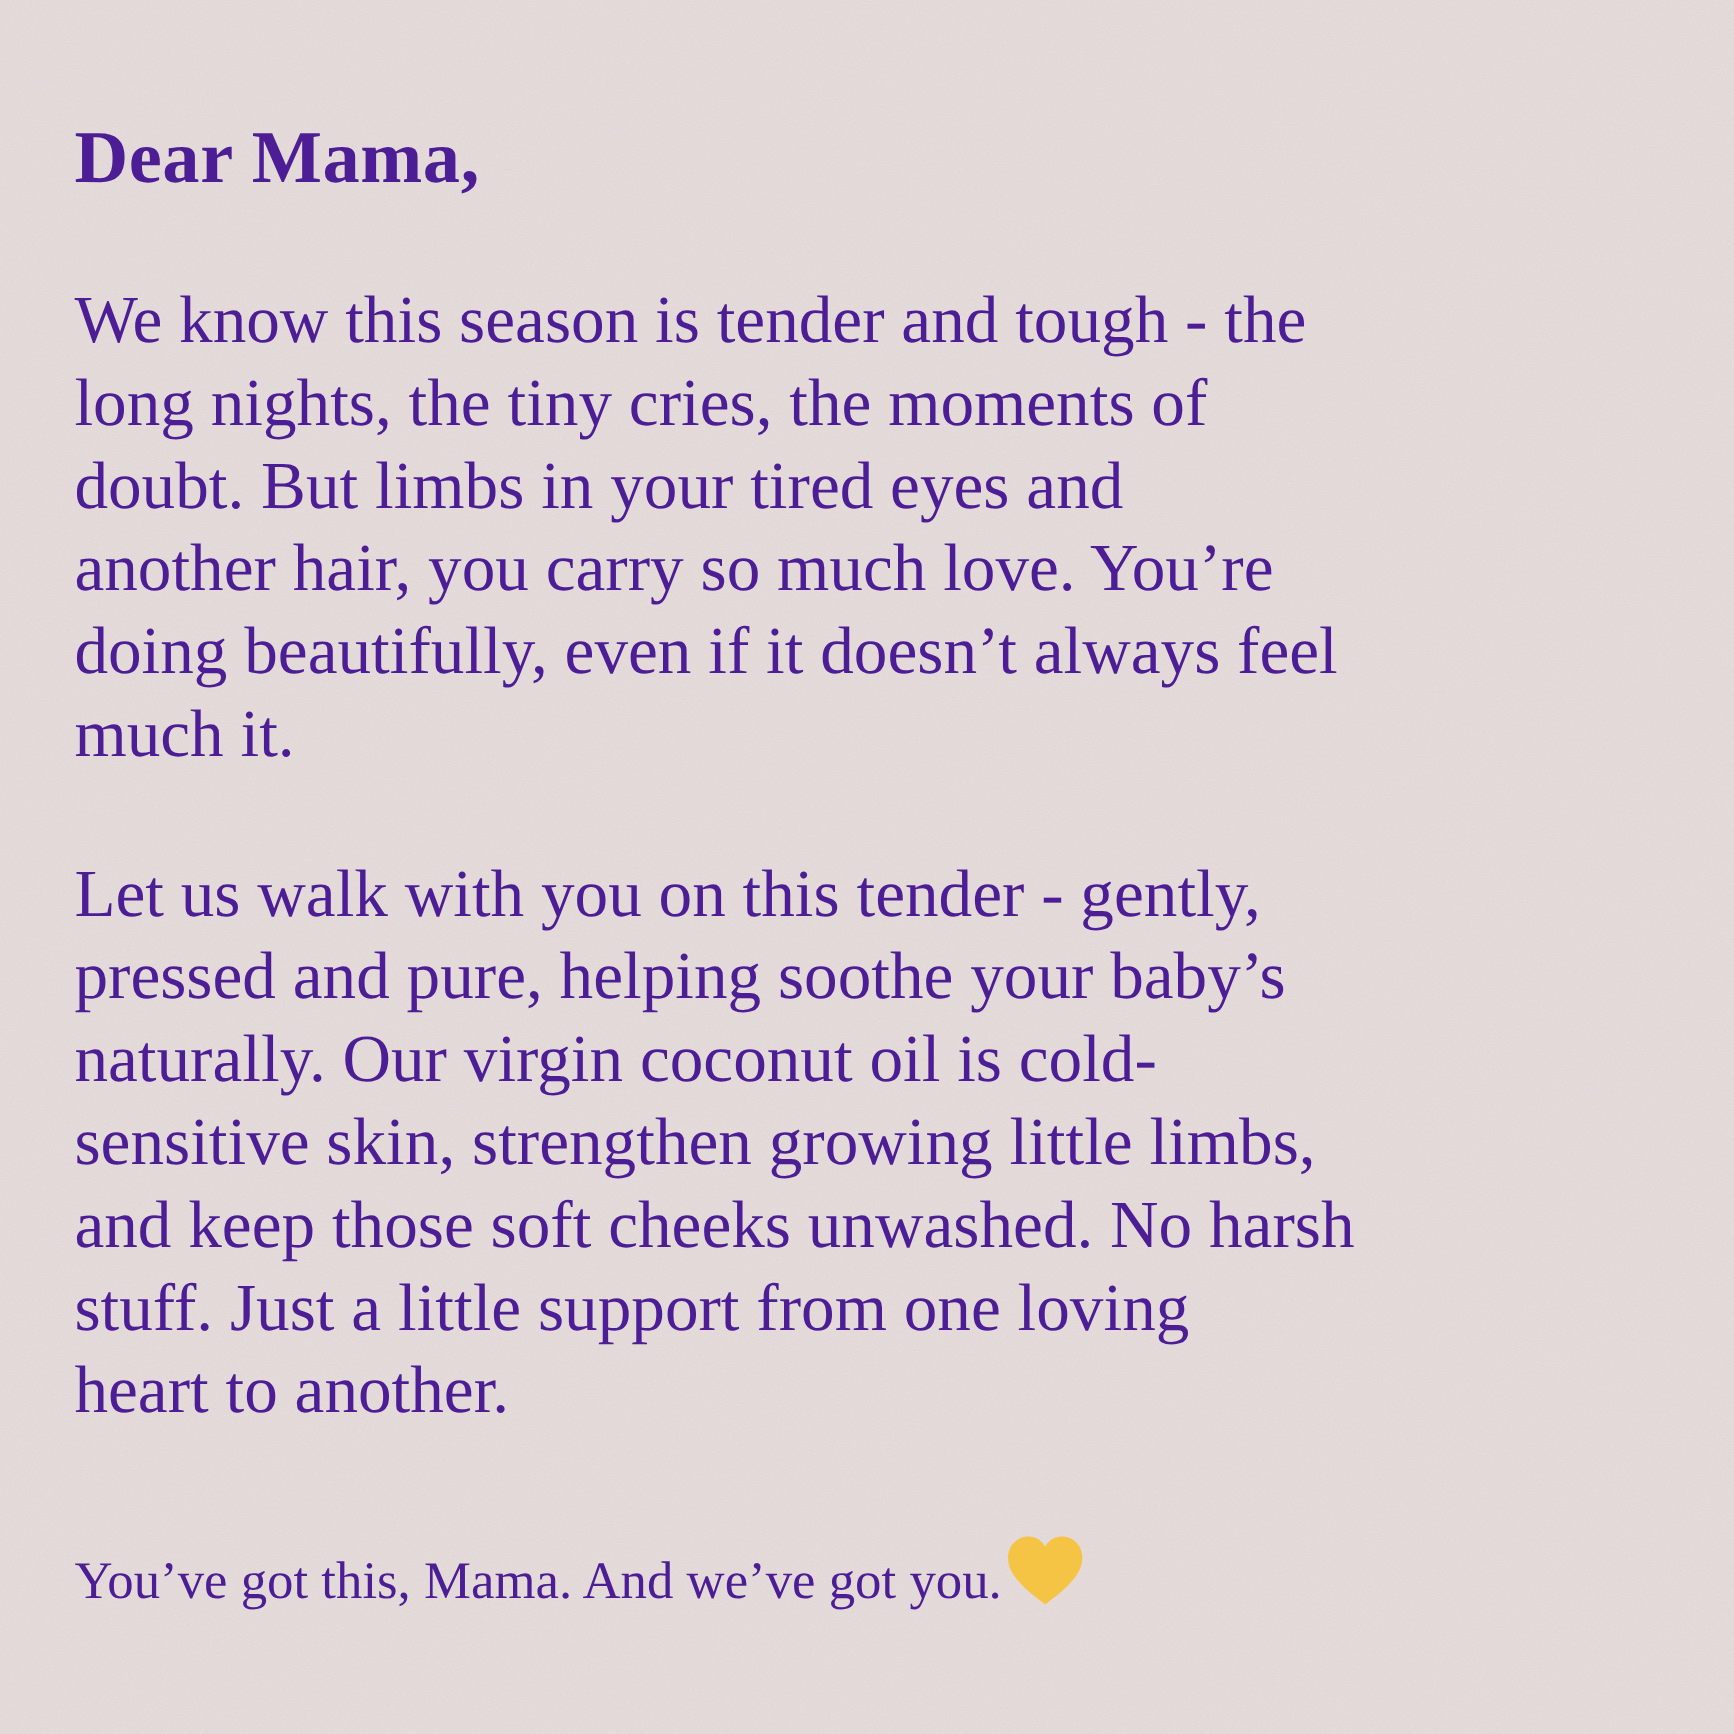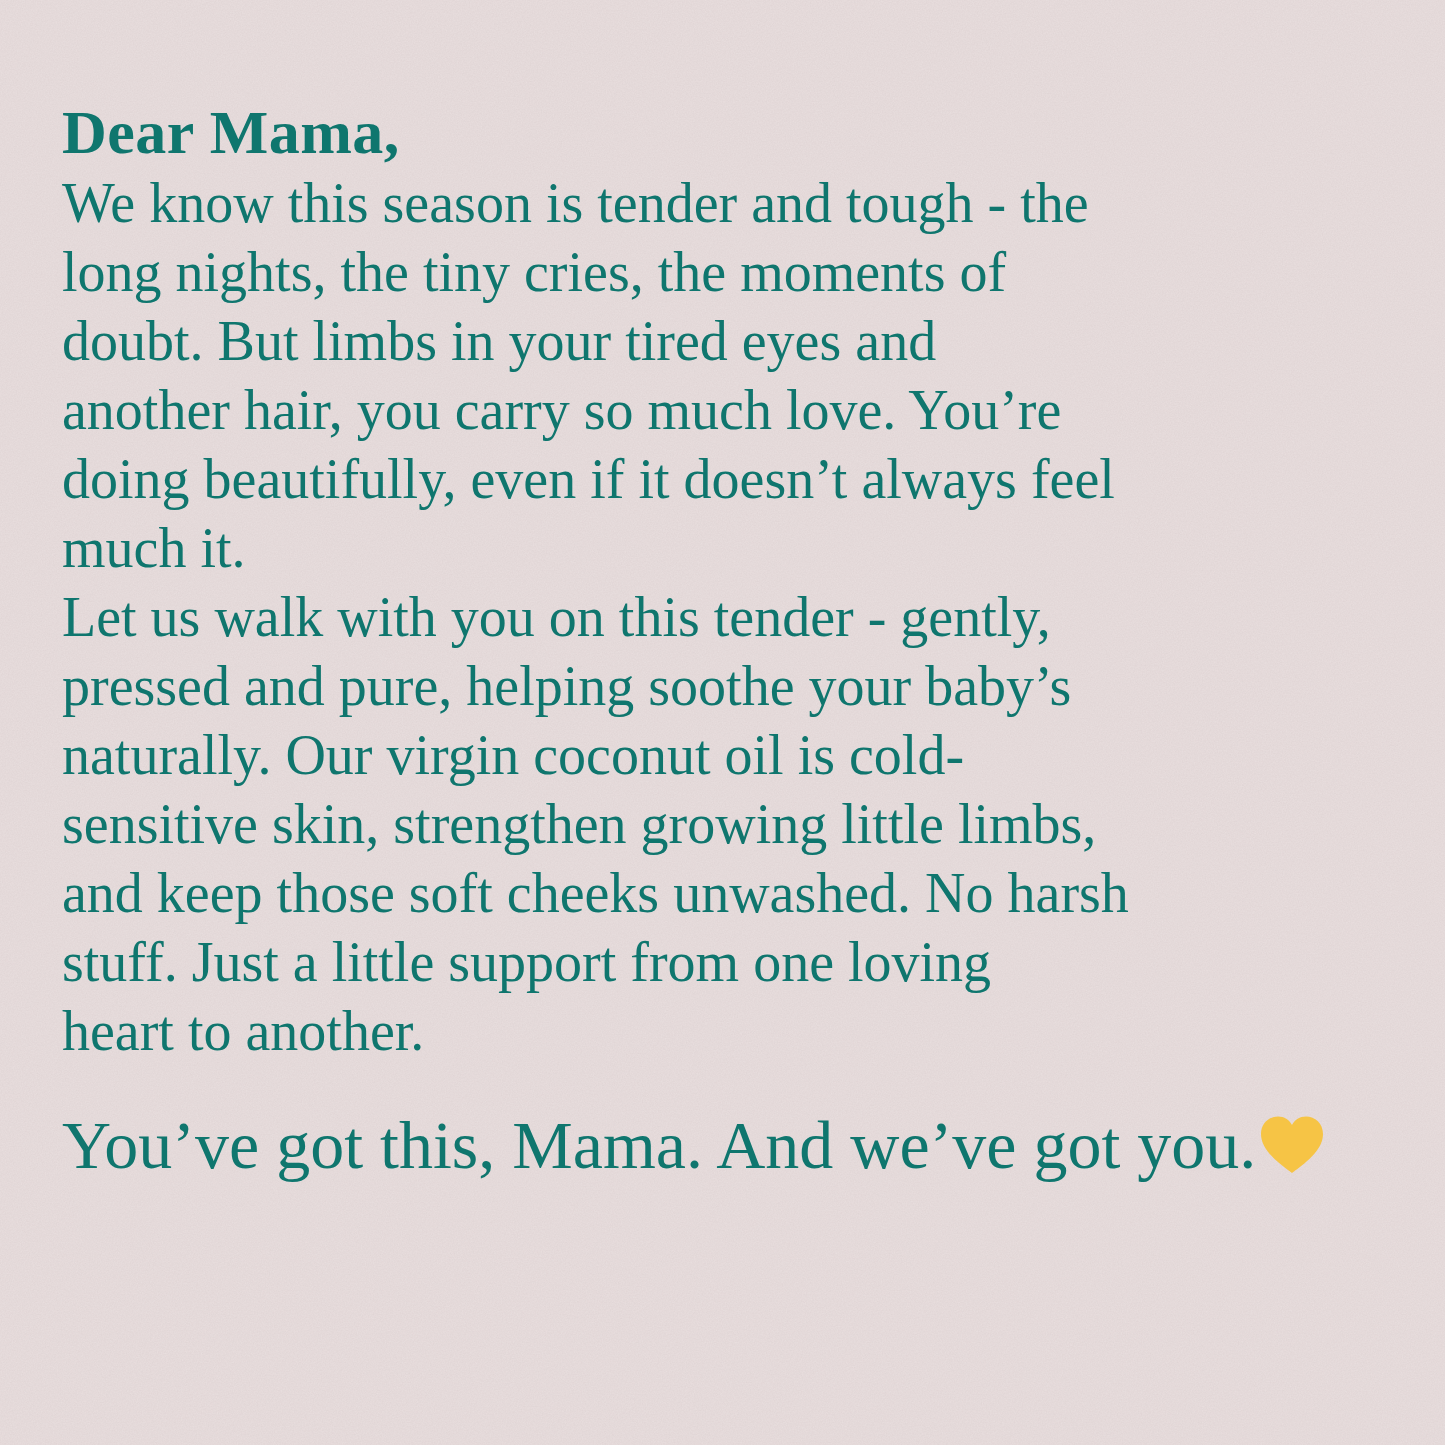--- a/index.html
+++ b/index.html
@@ -17,38 +17,38 @@
     position: absolute;
     inset: 0;
     width: 100%; height: 100%;
     display: block;
     pointer-events: none;
   }
   .content {
     position: relative;
     z-index: 2;
     padding: 95px 40px 0 62px;
-    color: #0f766e;
+    color: #4c1d95;
   }
   .greeting {
     margin: 0;
     font-size: 62px;
     line-height: 74px;
     font-weight: bold;
     letter-spacing: 0.5px;
   }
-  .para { }
+  .para { margin-top: 64px; }
   .ln {
     font-size: 56px;
     line-height: 69px;
     white-space: nowrap;
   }
   .closing {
-    margin-top: 45px;
-    font-size: 68px;
+    margin-top: 84px;
+    font-size: 44px;
     line-height: 69px;
     white-space: nowrap;
   }
   .heart {
     display: inline-block;
     width: 66px; height: 62px;
     vertical-align: -8px;
     margin-left: 3px;
   }
 </style>

